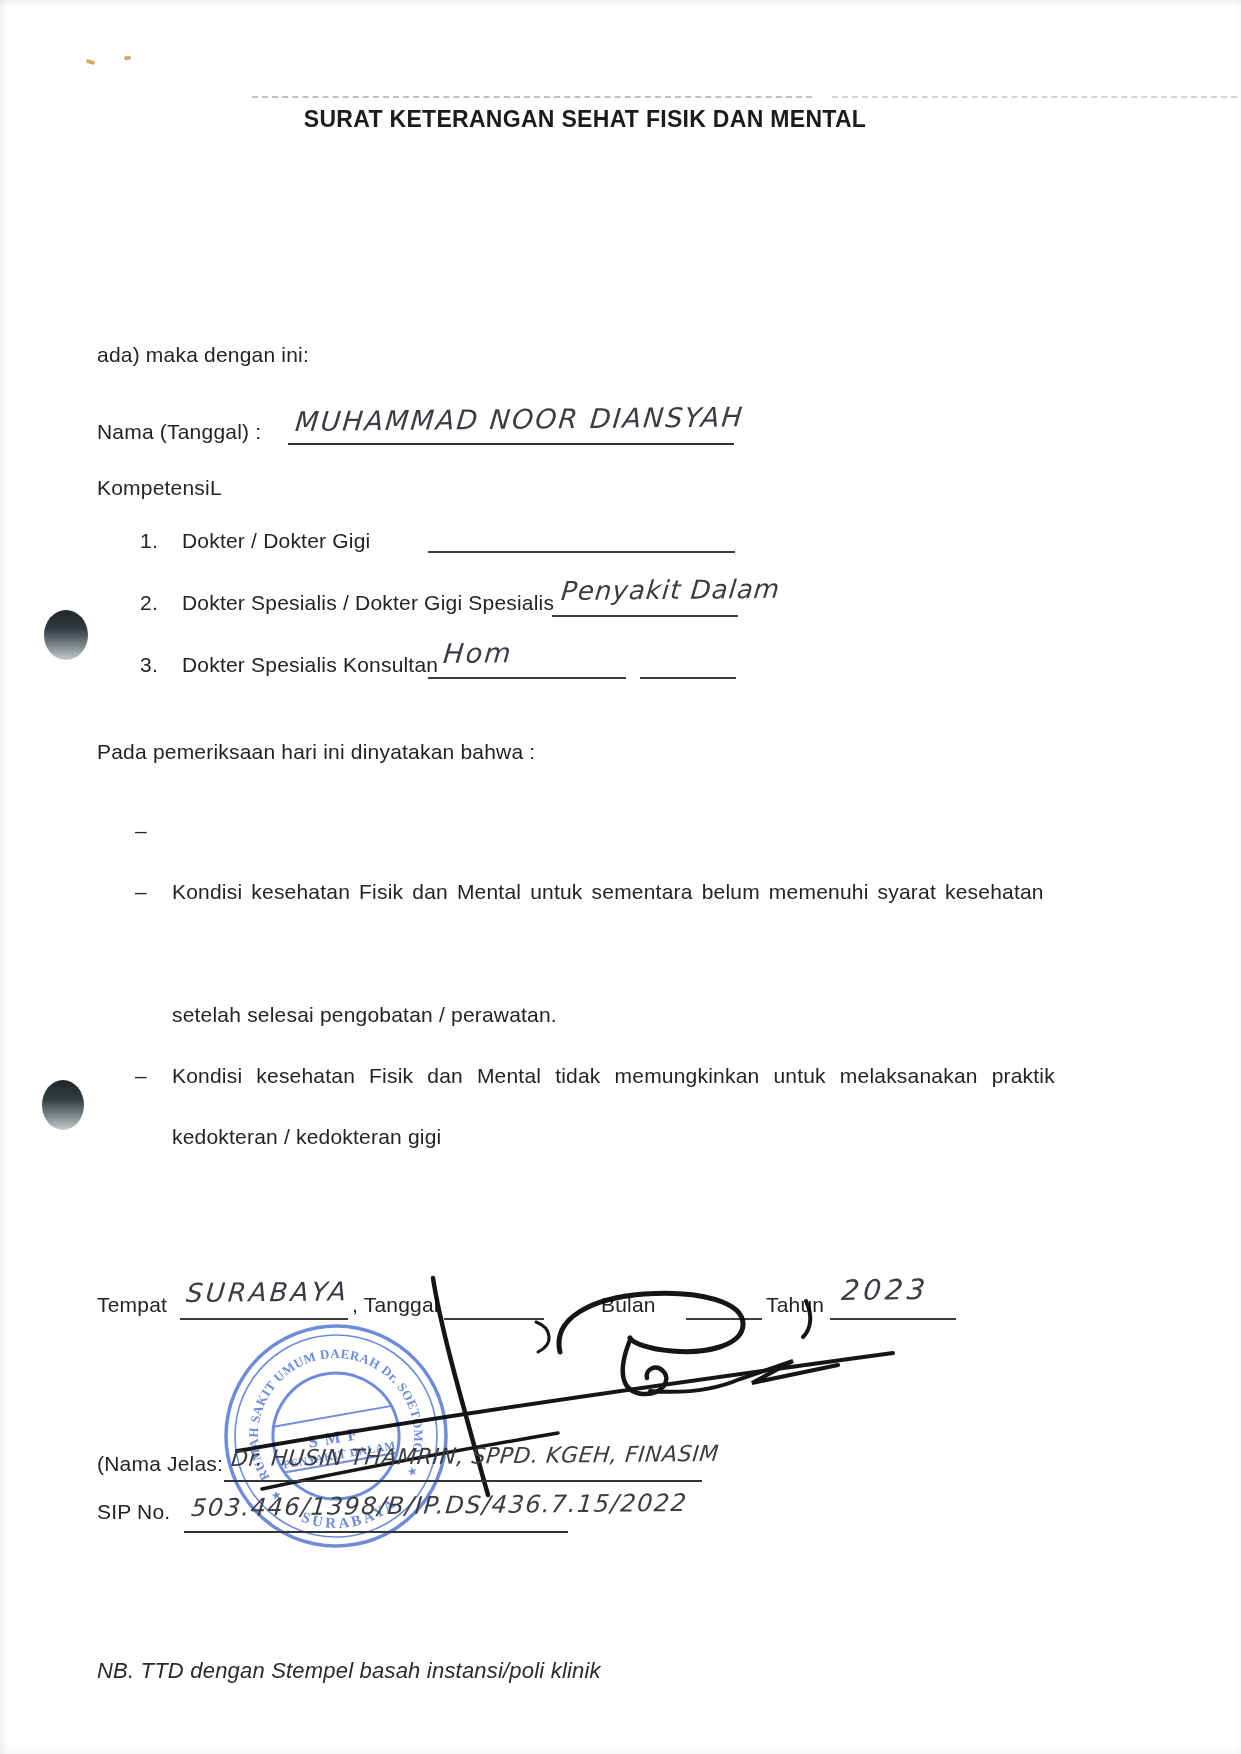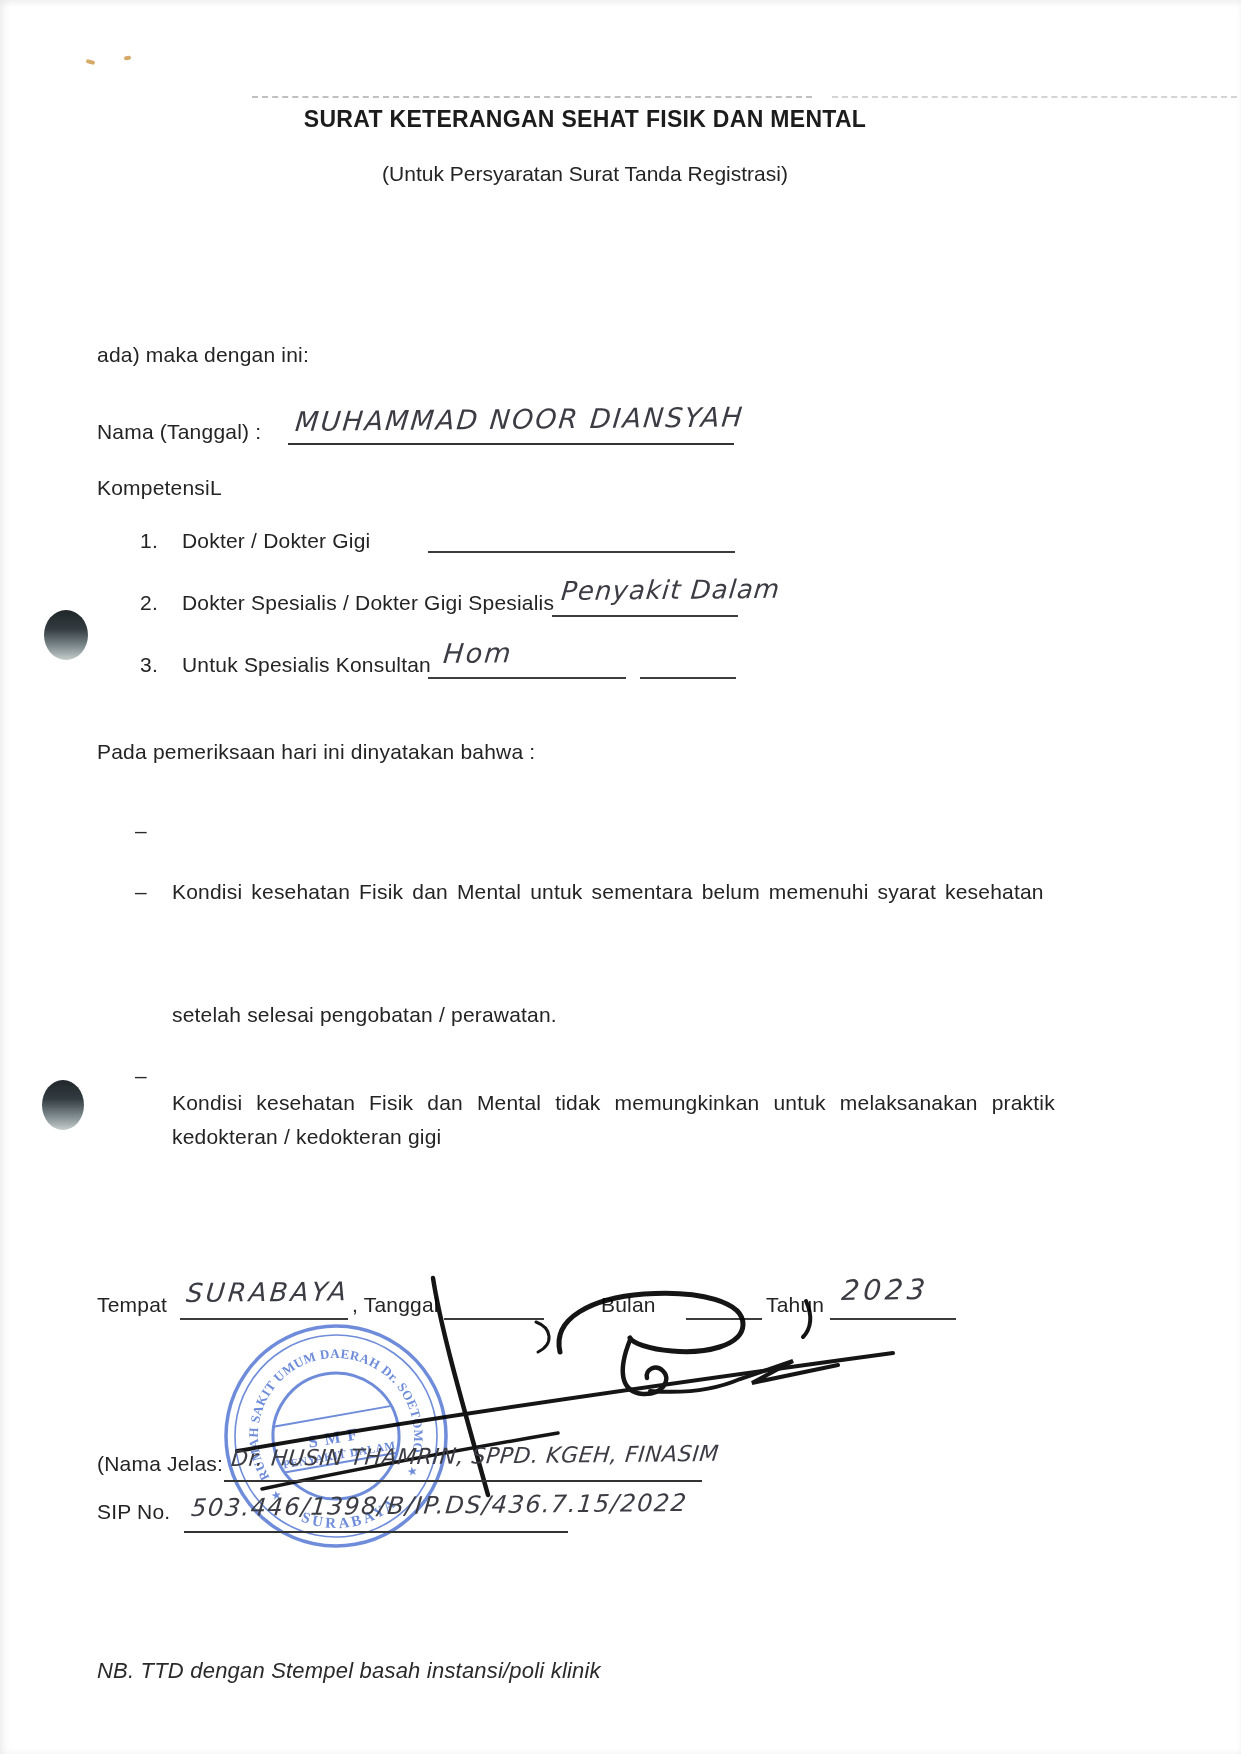--- a/index.html
+++ b/index.html
@@ -21,21 +21,21 @@
     font-style:italic;
     color:#3b3c44;
     white-space:nowrap;
     transform:skewX(-6deg) rotate(-.6deg);
     transform-origin:left bottom;
   }
   .uline{border-bottom:2px solid #333;height:0;}
   .uline-soft{border-bottom:2px solid #3d3d3d;height:0;}
   .ws2{word-spacing:2px;}
   .ws3{word-spacing:3px;}
-  .ws9{word-spacing:8px;margin-top:27px;}
+  .ws9{word-spacing:8px;}
   .ws12{word-spacing:11px;}
   .nb{font-style:italic;font-size:22px;color:#2a2a2a;letter-spacing:.2px;}
   .dash-marker{font-size:21px;color:#2a2a2a;}
   .hole{
     border-radius:50%;
     background:linear-gradient(180deg,#20262a 0%,#333c41 38%,#7d898c 72%,#c7cecd 100%);
     box-shadow:0 0 0 2px rgba(255,255,255,.5);
   }
   .scan-dash{border-top:2px dashed rgba(90,90,90,.38);height:0;}
   .scan-dash2{border-top:2px dashed rgba(90,90,90,.26);height:0;}
@@ -53,43 +53,40 @@
   <div class="abs scan-dash2" style="left:832px;top:96px;width:405px;"></div>
   <div class="abs speck" style="left:86px;top:60px;width:9px;height:4px;transform:rotate(14deg);"></div>
   <div class="abs speck" style="left:124px;top:56px;width:7px;height:4px;transform:rotate(-8deg);"></div>
 
   <div class="abs hole" style="left:44px;top:610px;width:44px;height:50px;"></div>
   <div class="abs hole" style="left:42px;top:1080px;width:42px;height:50px;"></div>
 
   <div class="abs center-wrap" style="top:106px;">
     <span class="title">SURAT KETERANGAN SEHAT FISIK DAN MENTAL</span>
   </div>
-  <div class="abs center-wrap" style="top:162px;">
-    <span class="subtitle">(Untuk Persyaratan Surat Tanda Registrasi)</span>
-  </div>
 
   <div class="abs printed" style="left:97px;top:343px;">ada) maka dengan ini:</div>
 
   <div class="abs printed" style="left:97px;top:420px;">Nama (Tanggal) :</div>
   <div class="abs hand" style="left:294px;top:406px;font-size:27px;letter-spacing:2px;">MUHAMMAD NOOR DIANSYAH</div>
   <div class="abs uline" style="left:288px;top:443px;width:446px;"></div>
 
   <div class="abs printed" style="left:97px;top:476px;">KompetensiL</div>
 
   <div class="abs printed" style="left:140px;top:529px;">1.</div>
   <div class="abs printed" style="left:182px;top:529px;">Dokter / Dokter Gigi</div>
   <div class="abs uline-soft" style="left:428px;top:551px;width:307px;"></div>
 
   <div class="abs printed" style="left:140px;top:591px;">2.</div>
   <div class="abs printed" style="left:182px;top:591px;">Dokter Spesialis / Dokter Gigi Spesialis</div>
   <div class="abs hand" style="left:560px;top:576px;font-size:26px;letter-spacing:1px;">Penyakit Dalam</div>
   <div class="abs uline-soft" style="left:552px;top:615px;width:186px;"></div>
 
   <div class="abs printed" style="left:140px;top:653px;">3.</div>
-  <div class="abs printed" style="left:182px;top:653px;">Untuk Spesialis Konsultan</div>
+  <div class="abs printed" style="left:182px;top:653px;">Dokter Spesialis Konsultan</div>
   <div class="abs hand" style="left:442px;top:638px;font-size:27px;letter-spacing:2px;">Hom</div>
   <div class="abs uline-soft" style="left:428px;top:677px;width:198px;"></div>
   <div class="abs uline-soft" style="left:640px;top:677px;width:96px;"></div>
 
   <div class="abs printed" style="left:97px;top:740px;">Pada pemeriksaan hari ini dinyatakan bahwa :</div>
 
   <div class="abs dash-marker" style="left:135px;top:819px;">–</div>
 
   <div class="abs dash-marker" style="left:135px;top:880px;">–</div>
   <div class="abs printed ws3" style="left:172px;top:880px;">Kondisi kesehatan Fisik dan Mental untuk sementara belum memenuhi syarat kesehatan</div>

